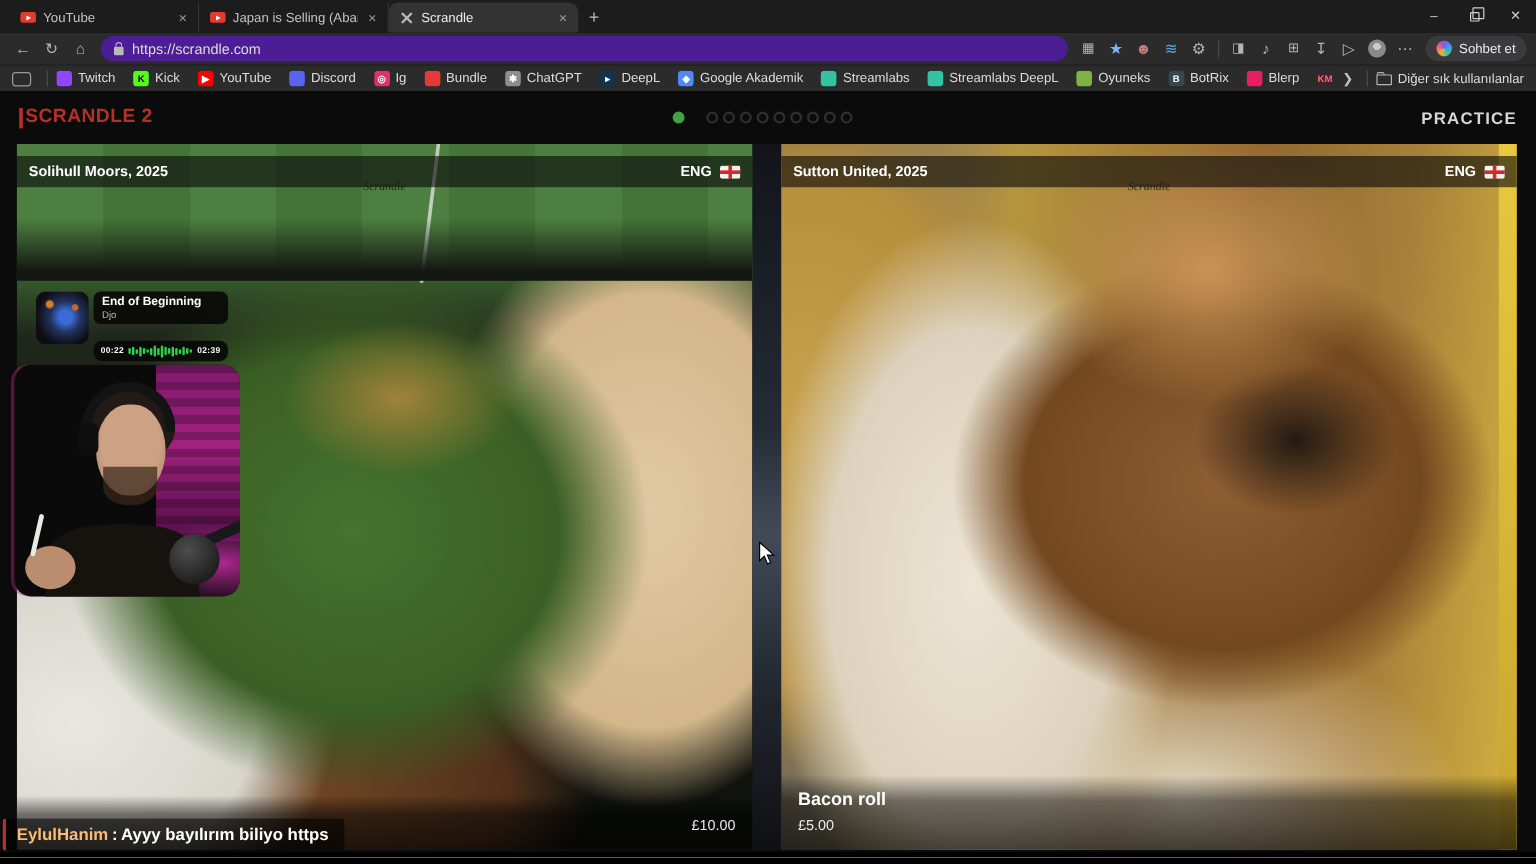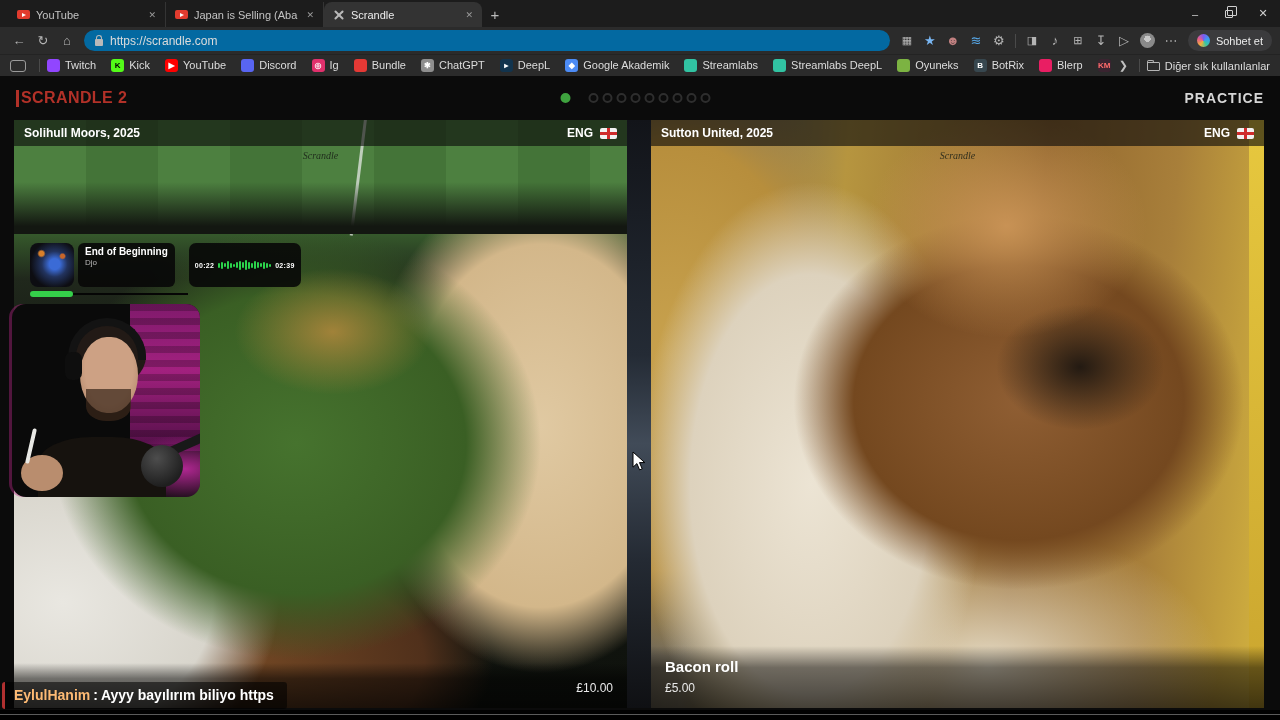--- a/index.html
+++ b/index.html
@@ -23,21 +23,21 @@
   .fav-scrandle::after{transform:rotate(-45deg)}
   .newtab{width:26px;height:25px;color:#bbb;font-size:15px;display:flex;align-items:center;justify-content:center}
   .win-controls{position:absolute;right:0;top:0;height:27px;display:flex}
   .win-btn{width:34px;height:27px;display:flex;align-items:center;justify-content:center;color:#cfcfcf;font-size:11px}
   .restore-glyph{width:8px;height:8px;border:1px solid #cfcfcf;border-radius:1px;position:relative}
   .restore-glyph::before{content:'';position:absolute;left:1px;bottom:1px;width:8px;height:8px;border:1px solid #cfcfcf;border-radius:1px;background:transparent}
 
   .navbar{height:27px;background:#2b2b2b;display:flex;align-items:center;padding:0 8px;gap:2px}
   .nav-icon{min-width:22px;text-align:center;color:#b4b4b4;font-size:13px;line-height:27px}
   .nav-icon.small{font-size:11px}
-  .url-pill{flex:1;height:21px;background:#0369a1;border-radius:11px;display:flex;align-items:center;padding:0 11px;gap:7px;margin:0 4px;max-width:828px}
+  .url-pill{flex:1;height:21px;background:#4c1d95;border-radius:11px;display:flex;align-items:center;padding:0 11px;gap:7px;margin:0 4px;max-width:828px}
   .padlock{width:8px;height:7px;background:#b9b9b9;border-radius:1px;position:relative;margin-top:3px}
   .padlock::before{content:'';position:absolute;left:1px;top:-4px;width:4px;height:4px;border:1.5px solid #b9b9b9;border-bottom:none;border-radius:3px 3px 0 0}
   .url-text{color:#dcdcdc;font-size:12px}
   .nav-right{display:flex;align-items:center;gap:1px}
   .nav-sep{width:1px;height:14px;background:#4a4a4a;margin:0 4px}
   .star-icon{color:#79b6f2}
   .face-icon{color:#c08080}
   .readaloud-icon{color:#57a8e8}
   .avatar-dot{width:15px;height:15px;border-radius:50%;background:radial-gradient(circle at 50% 38%,#c9c9c9 0 26%,#8a8a8a 27% 100%);margin:0 4px}
   .copilot-pill{height:21px;border-radius:11px;background:#3b3b3d;display:flex;align-items:center;gap:6px;padding:0 9px;color:#ececec;font-size:11px;margin-left:5px}
@@ -81,39 +81,39 @@
   .pitch-fade{position:absolute;top:62px;left:0;right:0;height:52px;background:linear-gradient(180deg,rgba(19,23,17,0),#131711 85%)}
   .art-right{background:
     radial-gradient(ellipse 200px 160px at 58% 18%, #c89255 0%, rgba(200,146,85,0) 70%),
     radial-gradient(ellipse 120px 90px at 70% 42%, #231a12 0%, rgba(35,26,18,0) 70%),
     radial-gradient(ellipse 300px 250px at 60% 48%, #8f5e33 0%, #74481f 55%, rgba(116,72,31,0) 75%),
     radial-gradient(ellipse 240px 420px at 26% 62%, #ece4d4 0%, #ddd2bd 50%, rgba(221,210,189,0) 72%),
     radial-gradient(ellipse 300px 430px at 3% 40%, #c8a24e 0%, #b78e3c 50%, rgba(183,142,60,0) 70%),
     radial-gradient(ellipse 330px 200px at 55% 93%, #e6dcc6 0%, rgba(230,220,198,0) 70%),
     linear-gradient(95deg,#5c564c 0%,#7d7460 12%,#b6953f 30%,#93682f 60%,#a87f3a 80%,#d3b33f 100%)}
   .bun-strip{position:absolute;right:0;top:0;bottom:0;width:15px;background:linear-gradient(180deg,#e7c83e,#caa52f)}
-  .card-top{position:absolute;top:0;left:0;right:0;height:26px;background:rgba(10,10,10,.62);display:flex;align-items:center;padding:0 10px;color:#fff;font-size:12px;font-weight:bold}
+  .card-top{position:absolute;top:10px;left:0;right:0;height:26px;background:rgba(10,10,10,.62);display:flex;align-items:center;padding:0 10px;color:#fff;font-size:12px;font-weight:bold}
   .card-top .spacer{flex:1}
   .flag-eng{width:17px;height:11px;border-radius:2px;margin-left:7px;flex:none;
     background:linear-gradient(#cf2b2b,#cf2b2b) center/100% 3px no-repeat,
                linear-gradient(#cf2b2b,#cf2b2b) center/3px 100% no-repeat,#f1f1f1}
   .watermark{position:absolute;top:30px;left:0;right:0;text-align:center;font-family:"Liberation Serif",serif;font-style:italic;font-size:10px;color:rgba(25,30,22,.85)}
   .card-caption{position:absolute;left:0;right:0;bottom:0;padding:12px 14px 13px;background:linear-gradient(180deg,rgba(0,0,0,0) 0,rgba(0,0,0,.5) 35%,rgba(0,0,0,.68) 100%)}
   .cap-right{text-align:right}
   .item-name{color:#fff;font-size:15px;font-weight:bold}
   .item-price{color:#e9e9e9;font-size:12px;margin-top:6px}
 
   
   .player{position:absolute;left:30px;top:167px;width:158px}
   .player-row{display:flex;gap:4px}
   .album{width:44px;height:44px;border-radius:8px;flex:none;background:
     radial-gradient(circle 6px at 26% 24%,#d87f2a 0 40%,rgba(216,127,42,0) 70%),
     radial-gradient(circle 5px at 74% 30%,#c9662a 0 40%,rgba(201,102,42,0) 70%),
     radial-gradient(circle at 56% 48%,#3b6bd6 0 16%,#22335e 38%,#0d0d12 72%)}
-  .player-panel{flex:1;display:flex;flex-direction:row;gap:14px}
+  .player-panel{flex:1;display:flex;flex-direction:column;gap:14px}
   .track-box{background:rgba(8,8,8,.9);border-radius:6px;padding:3px 7px}
   .track-title{color:#fff;font-size:10px;font-weight:bold;white-space:nowrap}
   .track-artist{color:#b9b9b9;font-size:8px;margin-top:1px}
   .time-box{background:rgba(8,8,8,.9);border-radius:7px;padding:3px 6px;display:flex;align-items:center;gap:4px}
   .ptime{color:#fff;font-size:7px;font-weight:bold;letter-spacing:.3px}
   .wave{display:flex;align-items:center;gap:1px;flex:1;height:11px;justify-content:center}
   .wave i{width:2px;background:#2bd34b;border-radius:1px;display:block}
   .progress{margin-top:4px;position:relative;height:6px}
   .progress-line{position:absolute;left:0;right:0;top:2px;height:2px;background:#050505}
   .progress-fill{position:absolute;left:0;top:0;height:6px;width:27%;background:#35d04a;border-radius:3px}

